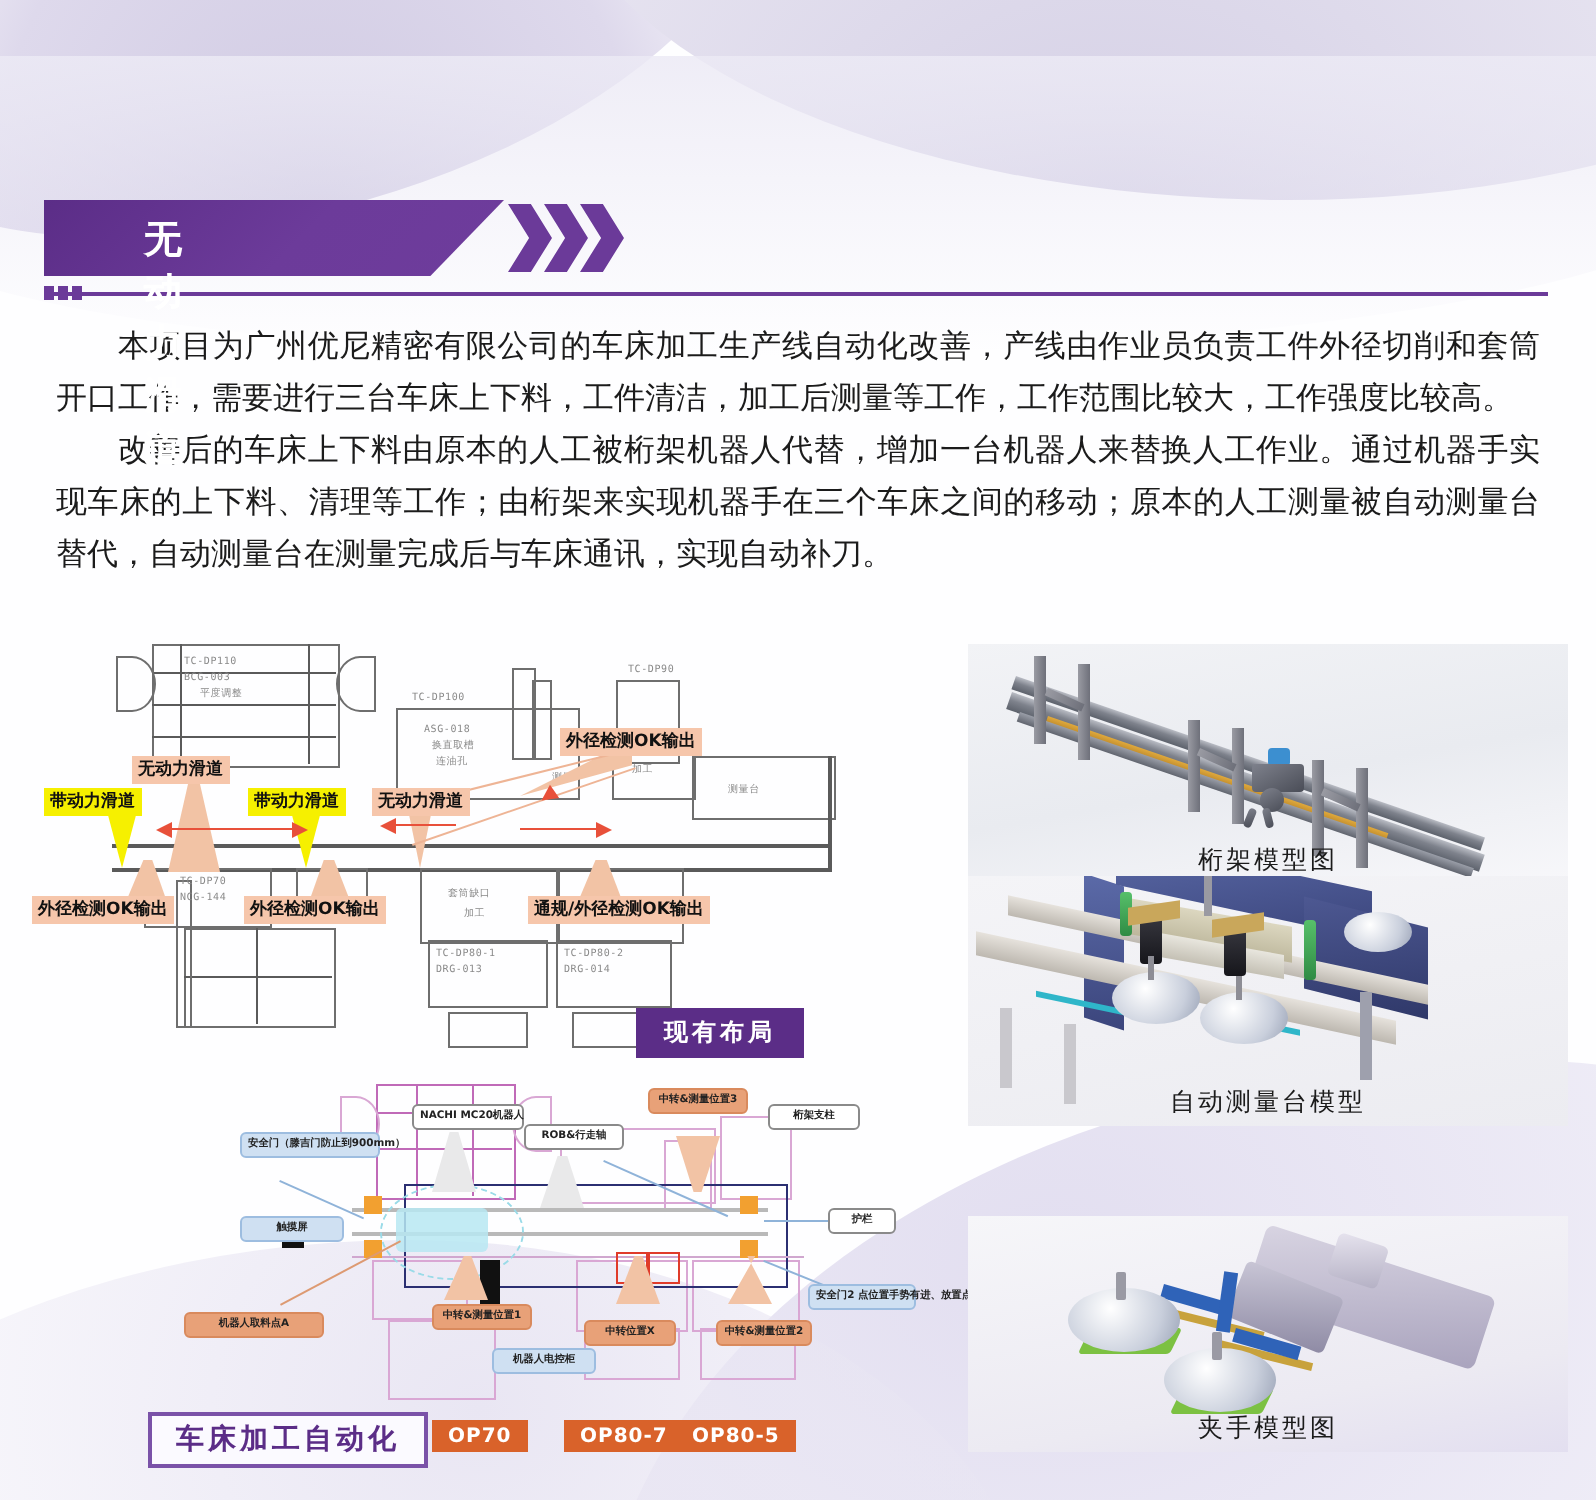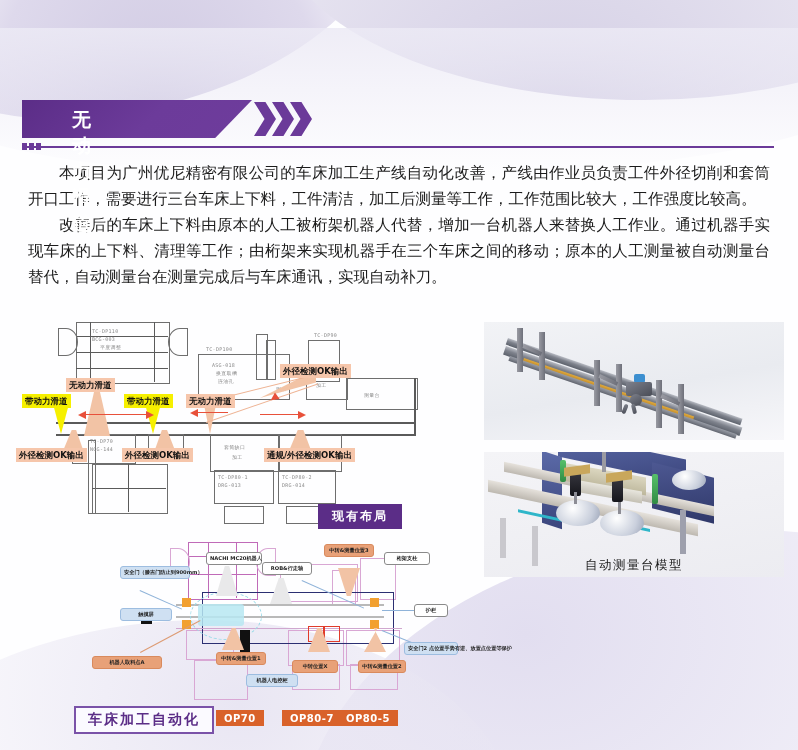--- a/index.html
+++ b/index.html
@@ -105,21 +105,21 @@
   
   .r1{left:484px;top:322px;width:300px;height:118px;
       background:linear-gradient(170deg,#f2f3f6 0%,#e9ebf0 55%,#f7f7fa 100%);}
   .beam{position:absolute;background:linear-gradient(180deg,#b9bcc4,#7e828c 45%,#5d626c);}
   .beam-acc{position:absolute;background:linear-gradient(180deg,#e0a93c,#b9862a);}
   .leg{position:absolute;background:linear-gradient(90deg,#9a9ba3,#6e707a);}
   .robo{position:absolute;background:linear-gradient(150deg,#7e818c,#4a4d57);border-radius:2px;}
   .robo-blue{position:absolute;background:#3c8fd0;border-radius:2px;}
 
   
-  .r2{left:484px;top:452px;width:300px;height:125px;
+  .r2{left:484px;top:438px;width:300px;height:125px;
       background:linear-gradient(170deg,#f4f4f7,#ececf1);}
   .mframe{position:absolute;background:linear-gradient(160deg,#5b6aa8,#3b457c);}
   .mplate{position:absolute;background:linear-gradient(180deg,#dcd7c0,#bdb79c);}
   .conv{position:absolute;background:linear-gradient(180deg,#e6e2dc,#bdb8b0);}
   .disc{position:absolute;background:radial-gradient(circle at 38% 32%,#ffffff,#c9cfdc 62%,#97a0b4);
     border-radius:50%;}
   .grn{position:absolute;background:linear-gradient(180deg,#57c06a,#2f8b44);border-radius:2px;}
   .teal{position:absolute;background:#2fb6c9;}
 
   
@@ -344,20 +344,21 @@
 
     <div class="leg" style="left:172px;top:58px;width:6px;height:48px;"></div>
     <div class="leg" style="left:194px;top:62px;width:6px;height:50px;"></div>
     <div class="leg" style="left:178px;top:72px;width:20px;height:4px;transform:rotate(24deg);transform-origin:0 0;"></div>
 
     <div class="robo-blue" style="left:150px;top:52px;width:11px;height:9px;"></div>
     <div class="robo" style="left:142px;top:60px;width:26px;height:14px;"></div>
     <div class="robo" style="left:146px;top:72px;width:12px;height:12px;border-radius:50%;"></div>
     <div class="robo" style="left:139px;top:82px;width:4px;height:10px;transform:rotate(22deg);"></div>
     <div class="robo" style="left:148px;top:82px;width:4px;height:10px;transform:rotate(-14deg);"></div>
+    <div class="cap" style="left:0;top:100px;">桁架模型图</div>
   </div>
 
   <div class="render r2">
     <div class="mframe" style="left:58px;top:2px;width:20px;height:72px;transform:skewY(18deg);"></div>
     <div class="mframe" style="left:74px;top:-6px;width:128px;height:24px;transform:skewY(12deg);"></div>
     <div class="mframe" style="left:168px;top:18px;width:62px;height:46px;transform:skewY(14deg);background:linear-gradient(160deg,#4d5892,#2f3869);"></div>
 
     <div class="conv" style="left:4px;top:50px;width:210px;height:12px;transform:skewY(12deg);"></div>
     <div class="conv" style="left:20px;top:32px;width:210px;height:10px;transform:skewY(12deg);"></div>
     <div class="teal" style="left:34px;top:62px;width:44px;height:2.5px;transform:skewY(12deg);"></div>
@@ -380,14 +381,34 @@
     <div class="disc" style="left:188px;top:18px;width:34px;height:20px;"></div>
     <div style="position:absolute;left:90px;top:40px;width:3px;height:12px;background:#8d8d95;"></div>
     <div style="position:absolute;left:134px;top:50px;width:3px;height:12px;background:#8d8d95;"></div>
 
     <div style="position:absolute;left:16px;top:66px;width:6px;height:40px;background:#c9c8cd;"></div>
     <div style="position:absolute;left:48px;top:74px;width:6px;height:40px;background:#c9c8cd;"></div>
     <div style="position:absolute;left:196px;top:58px;width:6px;height:44px;background:#9ea0ad;"></div>
     <div class="cap" style="left:0;top:105px;">自动测量台模型</div>
   </div>
 
+  <div class="render r3">
+    <div class="arm" style="left:150px;top:4px;width:120px;height:38px;transform:rotate(18deg);transform-origin:0 0;"></div>
+    <div class="armtip" style="left:140px;top:22px;width:52px;height:30px;transform:rotate(22deg);transform-origin:0 0;"></div>
+    <div class="armtip" style="left:186px;top:8px;width:26px;height:22px;transform:rotate(18deg);transform-origin:0 0;background:linear-gradient(160deg,#e6e3ee,#b4b0c4);"></div>
+
+    <div class="gold" style="left:92px;top:44px;width:58px;height:4px;transform:rotate(14deg);transform-origin:0 0;"></div>
+    <div class="gold" style="left:126px;top:62px;width:48px;height:4px;transform:rotate(14deg);transform-origin:0 0;"></div>
+    <div class="gblue" style="left:98px;top:34px;width:36px;height:7px;transform:rotate(16deg);transform-origin:0 0;"></div>
+    <div class="gblue" style="left:134px;top:56px;width:34px;height:7px;transform:rotate(16deg);transform-origin:0 0;"></div>
+    <div class="gblue" style="left:126px;top:28px;width:7px;height:30px;transform:rotate(8deg);"></div>
+
+    <div class="ggreen" style="left:58px;top:56px;width:46px;height:13px;transform:skewX(-26deg);border-radius:2px;"></div>
+    <div class="ggreen" style="left:104px;top:86px;width:46px;height:13px;transform:skewX(-26deg);border-radius:2px;"></div>
+
+    <div class="disc" style="left:50px;top:36px;width:56px;height:32px;"></div>
+    <div class="disc" style="left:98px;top:66px;width:56px;height:32px;"></div>
+    <div style="position:absolute;left:74px;top:28px;width:5px;height:14px;background:#9a9aa4;border-radius:1px;"></div>
+    <div style="position:absolute;left:122px;top:58px;width:5px;height:14px;background:#9a9aa4;border-radius:1px;"></div>
+    <div class="cap" style="left:0;top:98px;">夹手模型图</div>
+  </div>
 
 </div>
 
 </body></html>

